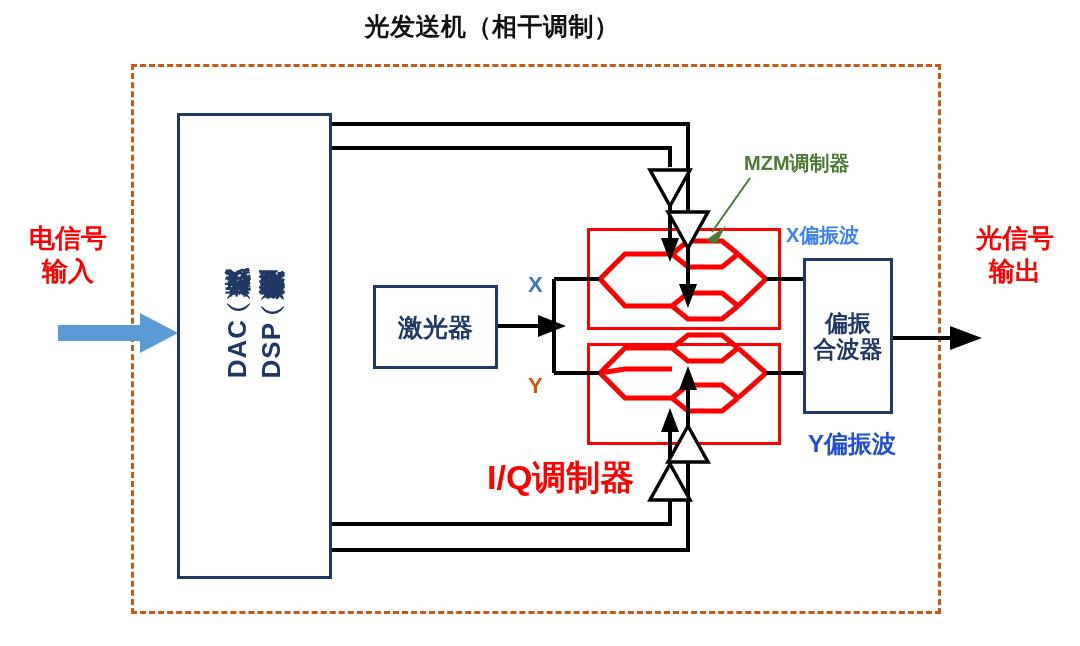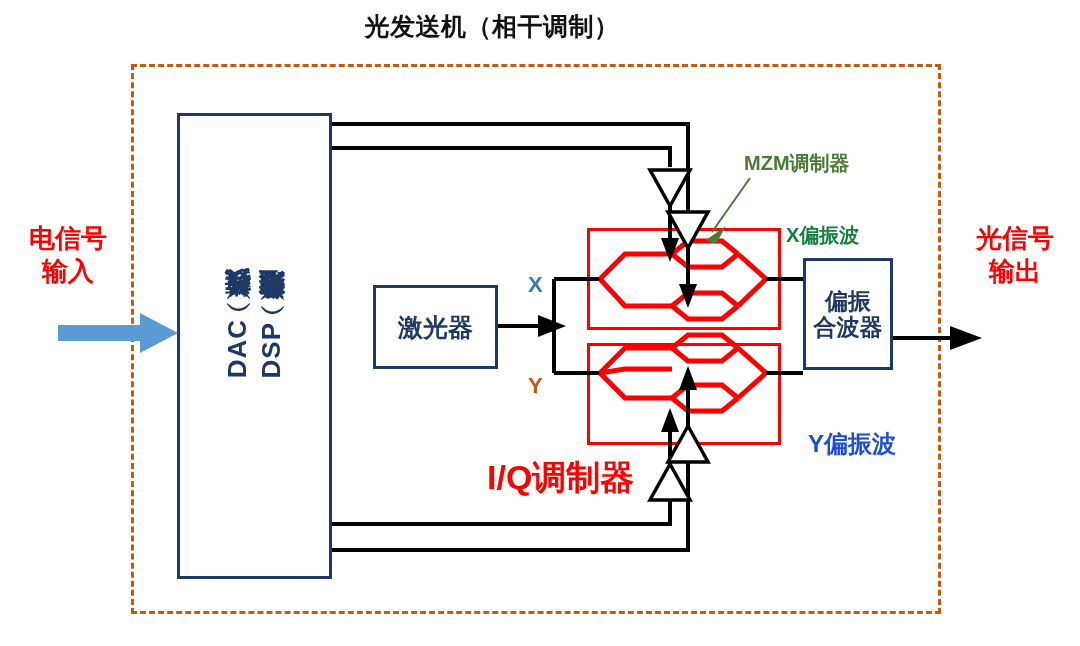--- a/index.html
+++ b/index.html
@@ -74,21 +74,21 @@
     letter-spacing: 1px;
   }
   #laser-box {
     left: 373px; top: 285px;
     width: 125px; height: 84px;
     font-size: 25px;
     align-items: center;
   }
   #pbc-box {
     left: 803px; top: 258px;
-    width: 90px; height: 112px;
+    width: 90px; height: 156px;
     font-size: 23px;
   }
   
   .iq-box {
     position: absolute;
     border: 3px solid #ff0000;
     box-sizing: border-box;
     background: transparent;
   }
   #iq-x { left: 587px; top: 228px; width: 194px; height: 102px; }
@@ -98,21 +98,21 @@
   .lbl { position: absolute; font-weight: bold; white-space: nowrap; }
   #lbl-elec-in {
     left: 8px; top: 222px; width: 120px;
     text-align: center; color: #ff0000; font-size: 26px; line-height: 1.25;
   }
   #lbl-opt-out {
     left: 955px; top: 222px; width: 120px;
     text-align: center; color: #ff0000; font-size: 26px; line-height: 1.25;
   }
   #lbl-mzm { left: 744px; top: 150px; color: #4a7a34; font-size: 20px; }
-  #lbl-xpol { left: 786px; top: 222px; color: #15803d; font-size: 20px; }
+  #lbl-xpol { left: 786px; top: 222px; color: #3b82f6; font-size: 20px; }
   #lbl-ypol { left: 808px; top: 428px; color: #1d4ed8; font-size: 24px; }
   #lbl-iq  { left: 487px; top: 455px; color: #ff0000; font-size: 34px; }
   #lbl-x   { left: 528px; top: 272px; color: #3d7ab8; font-size: 22px; }
   #lbl-y   { left: 528px; top: 373px; color: #c55a11; font-size: 22px; }
 
   svg.overlay {
     position: absolute;
     left: 0; top: 0;
     width: 1080px; height: 646px;
     pointer-events: none;

